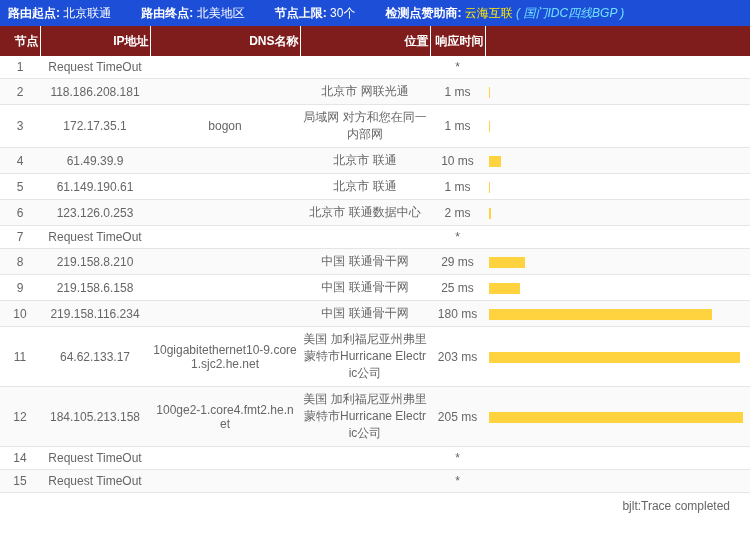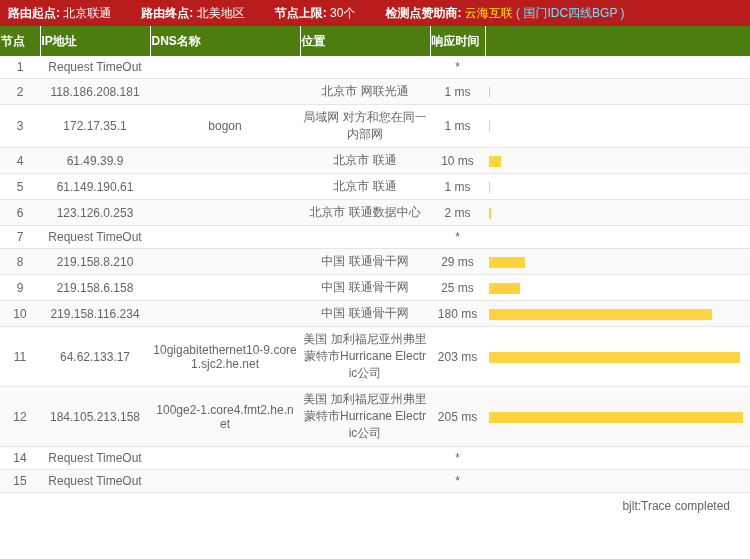--- a/index.html
+++ b/index.html
@@ -6,43 +6,43 @@
   body {
     margin: 0;
     padding: 0;
     font-family: Arial, "Microsoft YaHei", sans-serif;
     font-size: 12px;
     background: #fff;
     color: #555;
     width: 750px;
   }
   .info-bar {
-    background: #b91c1c;
+    background: #1d4ed8;
     color: #fff;
     height: 26px;
     line-height: 26px;
     padding: 0 8px;
     display: flex;
     gap: 30px;
     white-space: nowrap;
   }
   .info-bar .label { font-weight: bold; }
   .info-bar .sponsor-link { color: #ffea00; text-decoration: none; cursor: pointer; }
-  .info-bar .sponsor-sub { color: #6fe3ff; }
+  .info-bar .sponsor-sub { color: #6fe3ff; font-style: italic; }
   table {
     width: 100%;
     border-collapse: collapse;
     table-layout: fixed;
   }
   th {
-    background: #4d7c0f;
+    background: #7f1d1d;
     color: #fff;
     font-weight: bold;
     height: 30px;
-    text-align: left;
+    text-align: right;
     border-right: 1px solid #fff;
     margin-top: 15px;
   }
   th:last-child { border-right: none; }
   td {
     border-bottom: 1px solid #e5e5e5;
     text-align: center;
     padding: 4px 3px;
     color: #666;
     vertical-align: middle;

